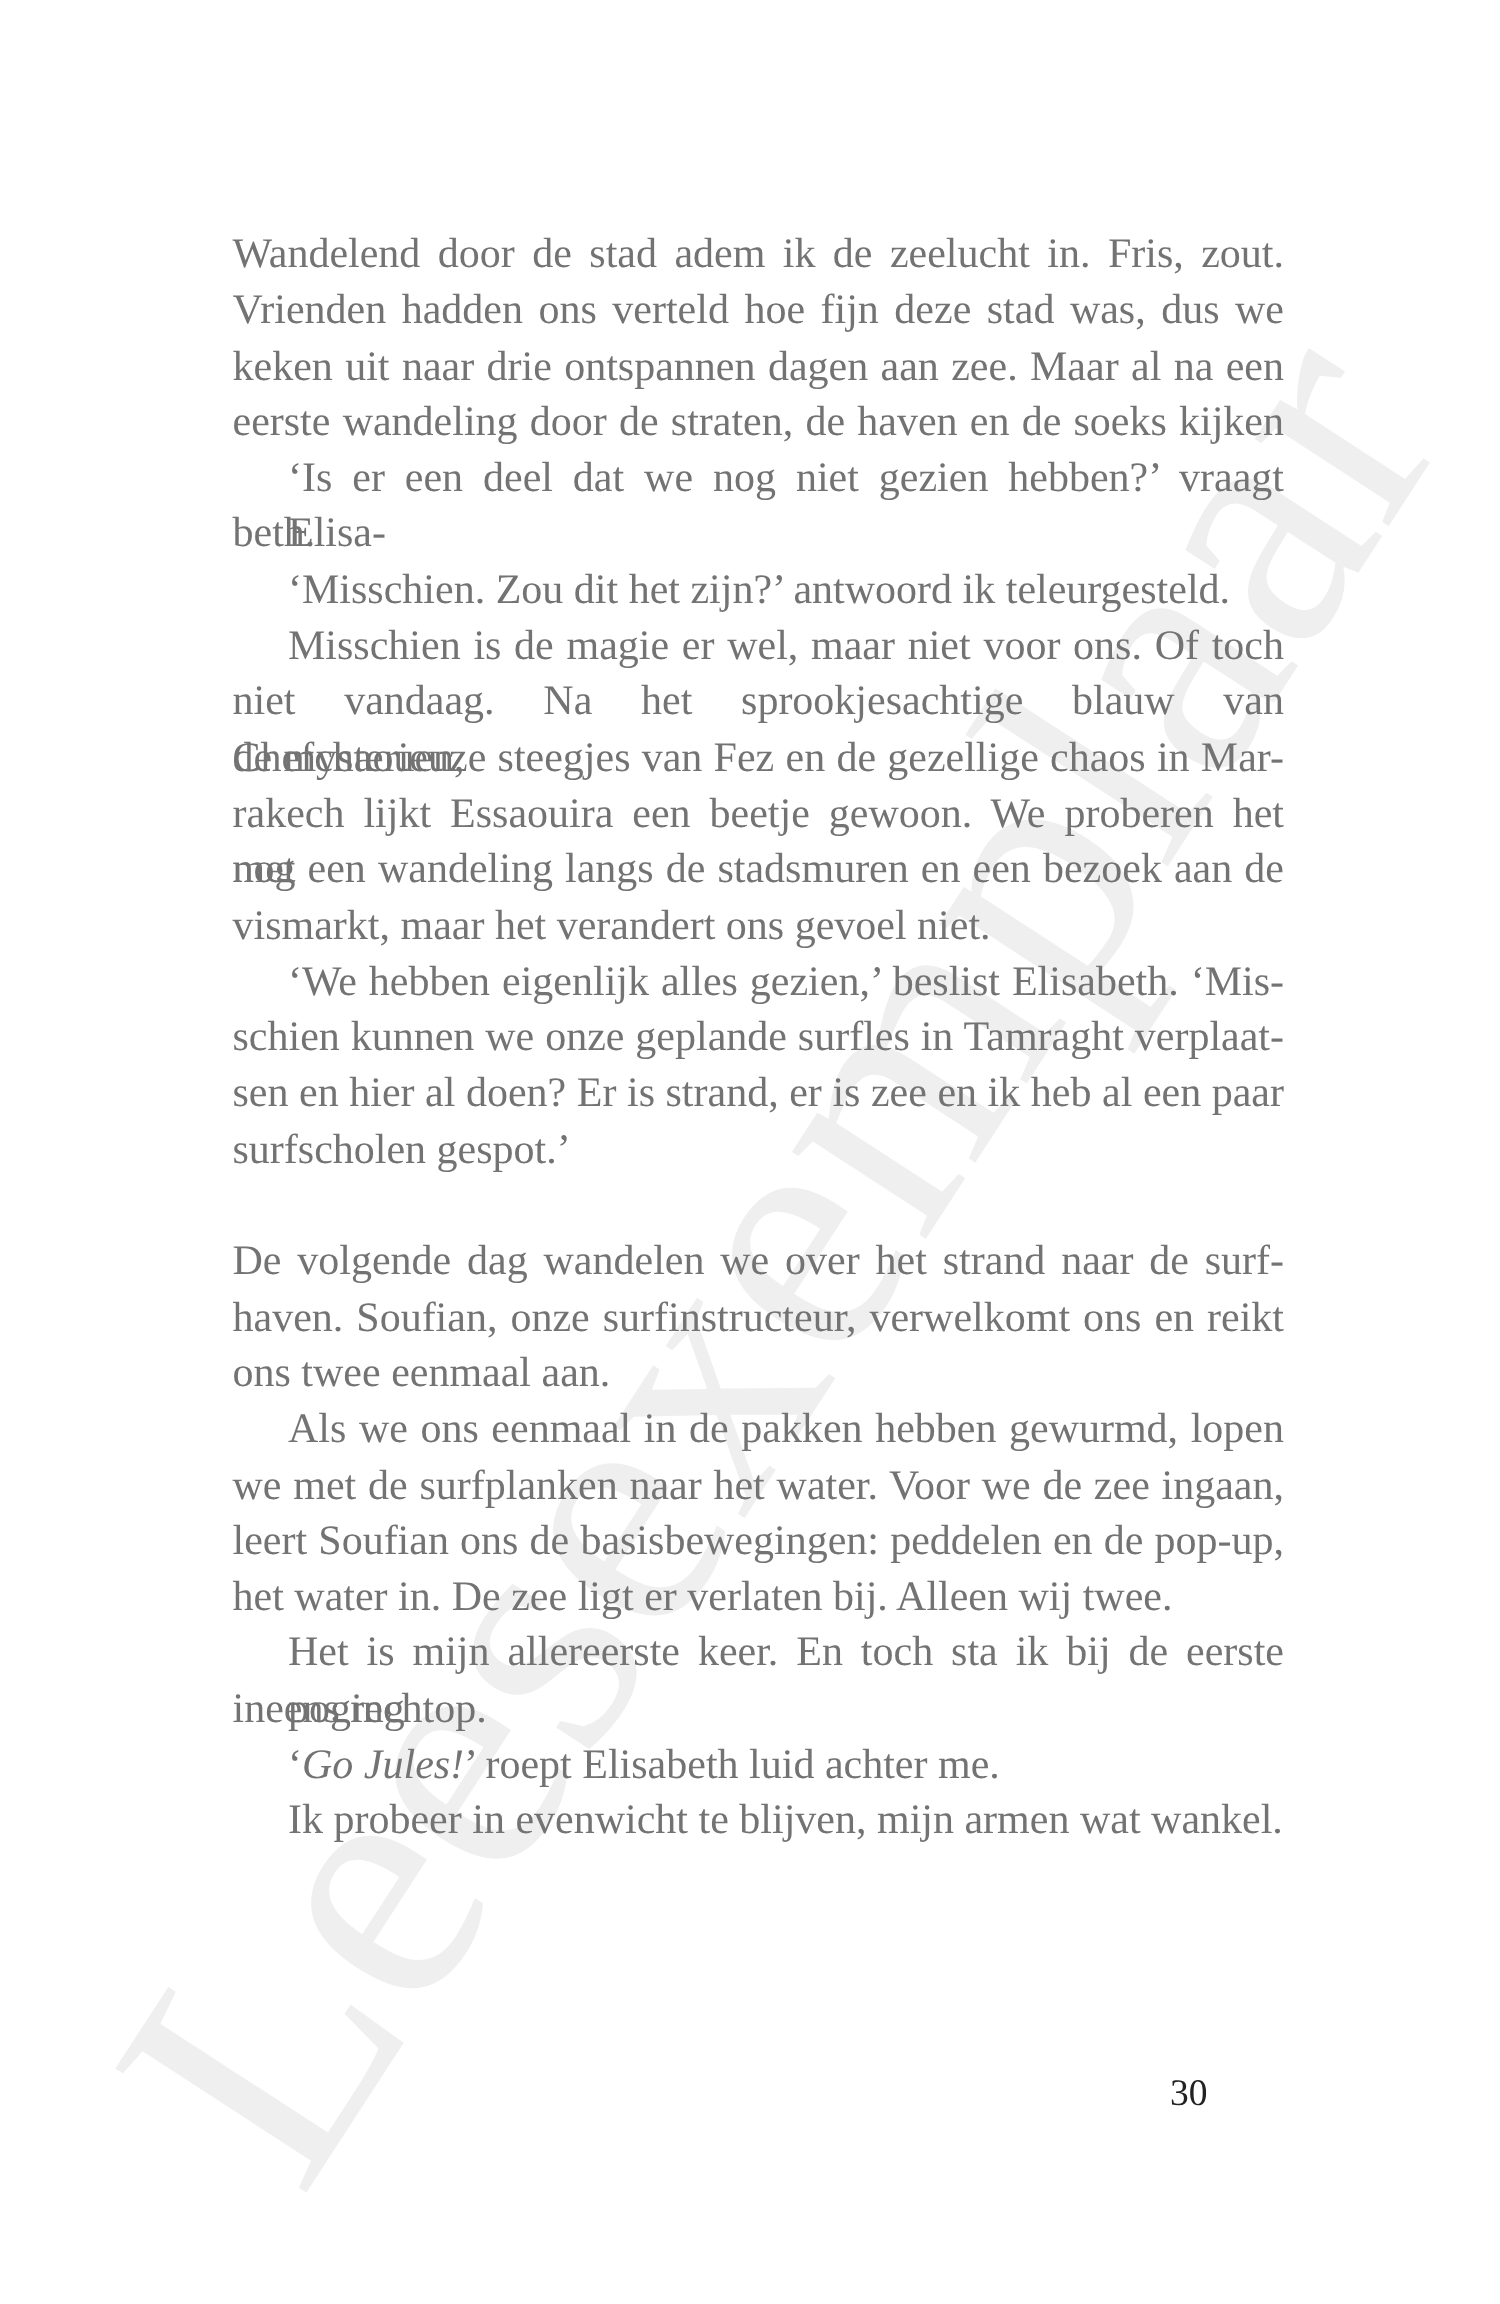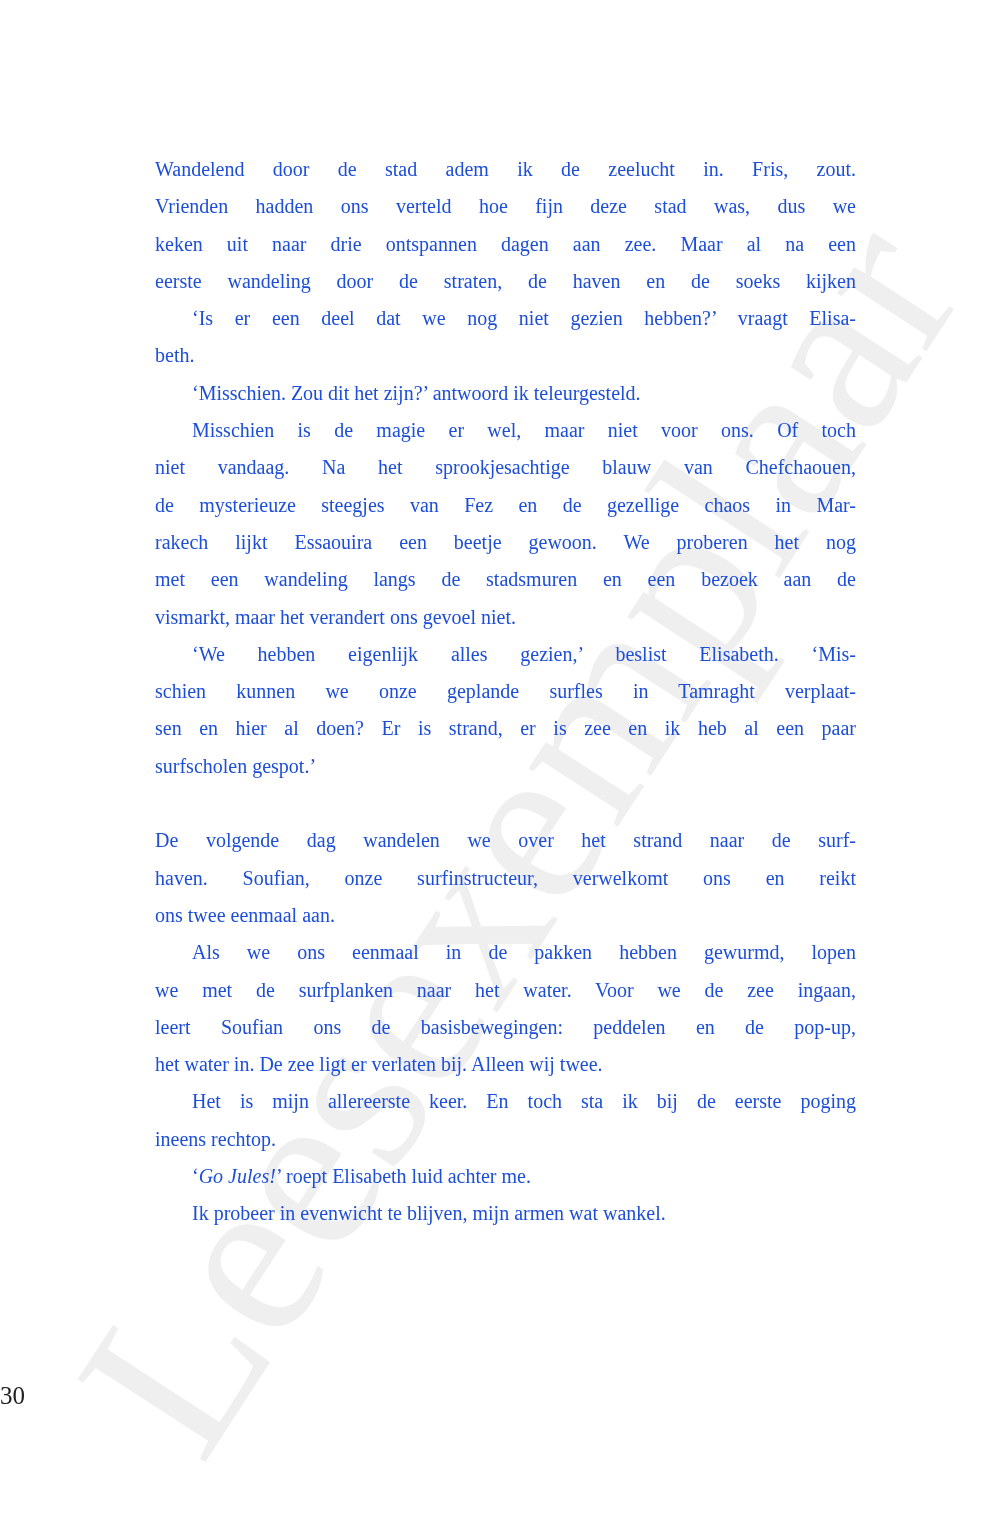--- a/index.html
+++ b/index.html
@@ -27,23 +27,23 @@
     transform: rotate(-57deg);
     transform-origin: 50% 50%;
     user-select: none;
     z-index: 0;
   }
   .text-block {
     position: absolute;
     left: 155px;
     top: 151px;
     width: 701px;
-    font-size: 20px;
+    font-size: 28px;
     line-height: 37.3px;
-    color: #1d4ed8;
+    color: #737373;
     z-index: 1;
   }
   .line {
     height: 37.3px;
     white-space: normal;
   }
   .line.justify {
     text-align: justify;
     text-align-last: justify;
   }
@@ -57,21 +57,21 @@
     height: 37.3px;
   }
   .seg.italic {
     font-style: italic;
   }
   .page-number {
     position: absolute;
     left: 0;
     top: 1382px;
     width: 805px;
-    text-align: left;
+    text-align: right;
     font-size: 25px;
     color: #222222;
     z-index: 1;
   }
 </style>
 </head>
 <body>
 
 <div>
   <div class="watermark">Leesexemplaar</div>

